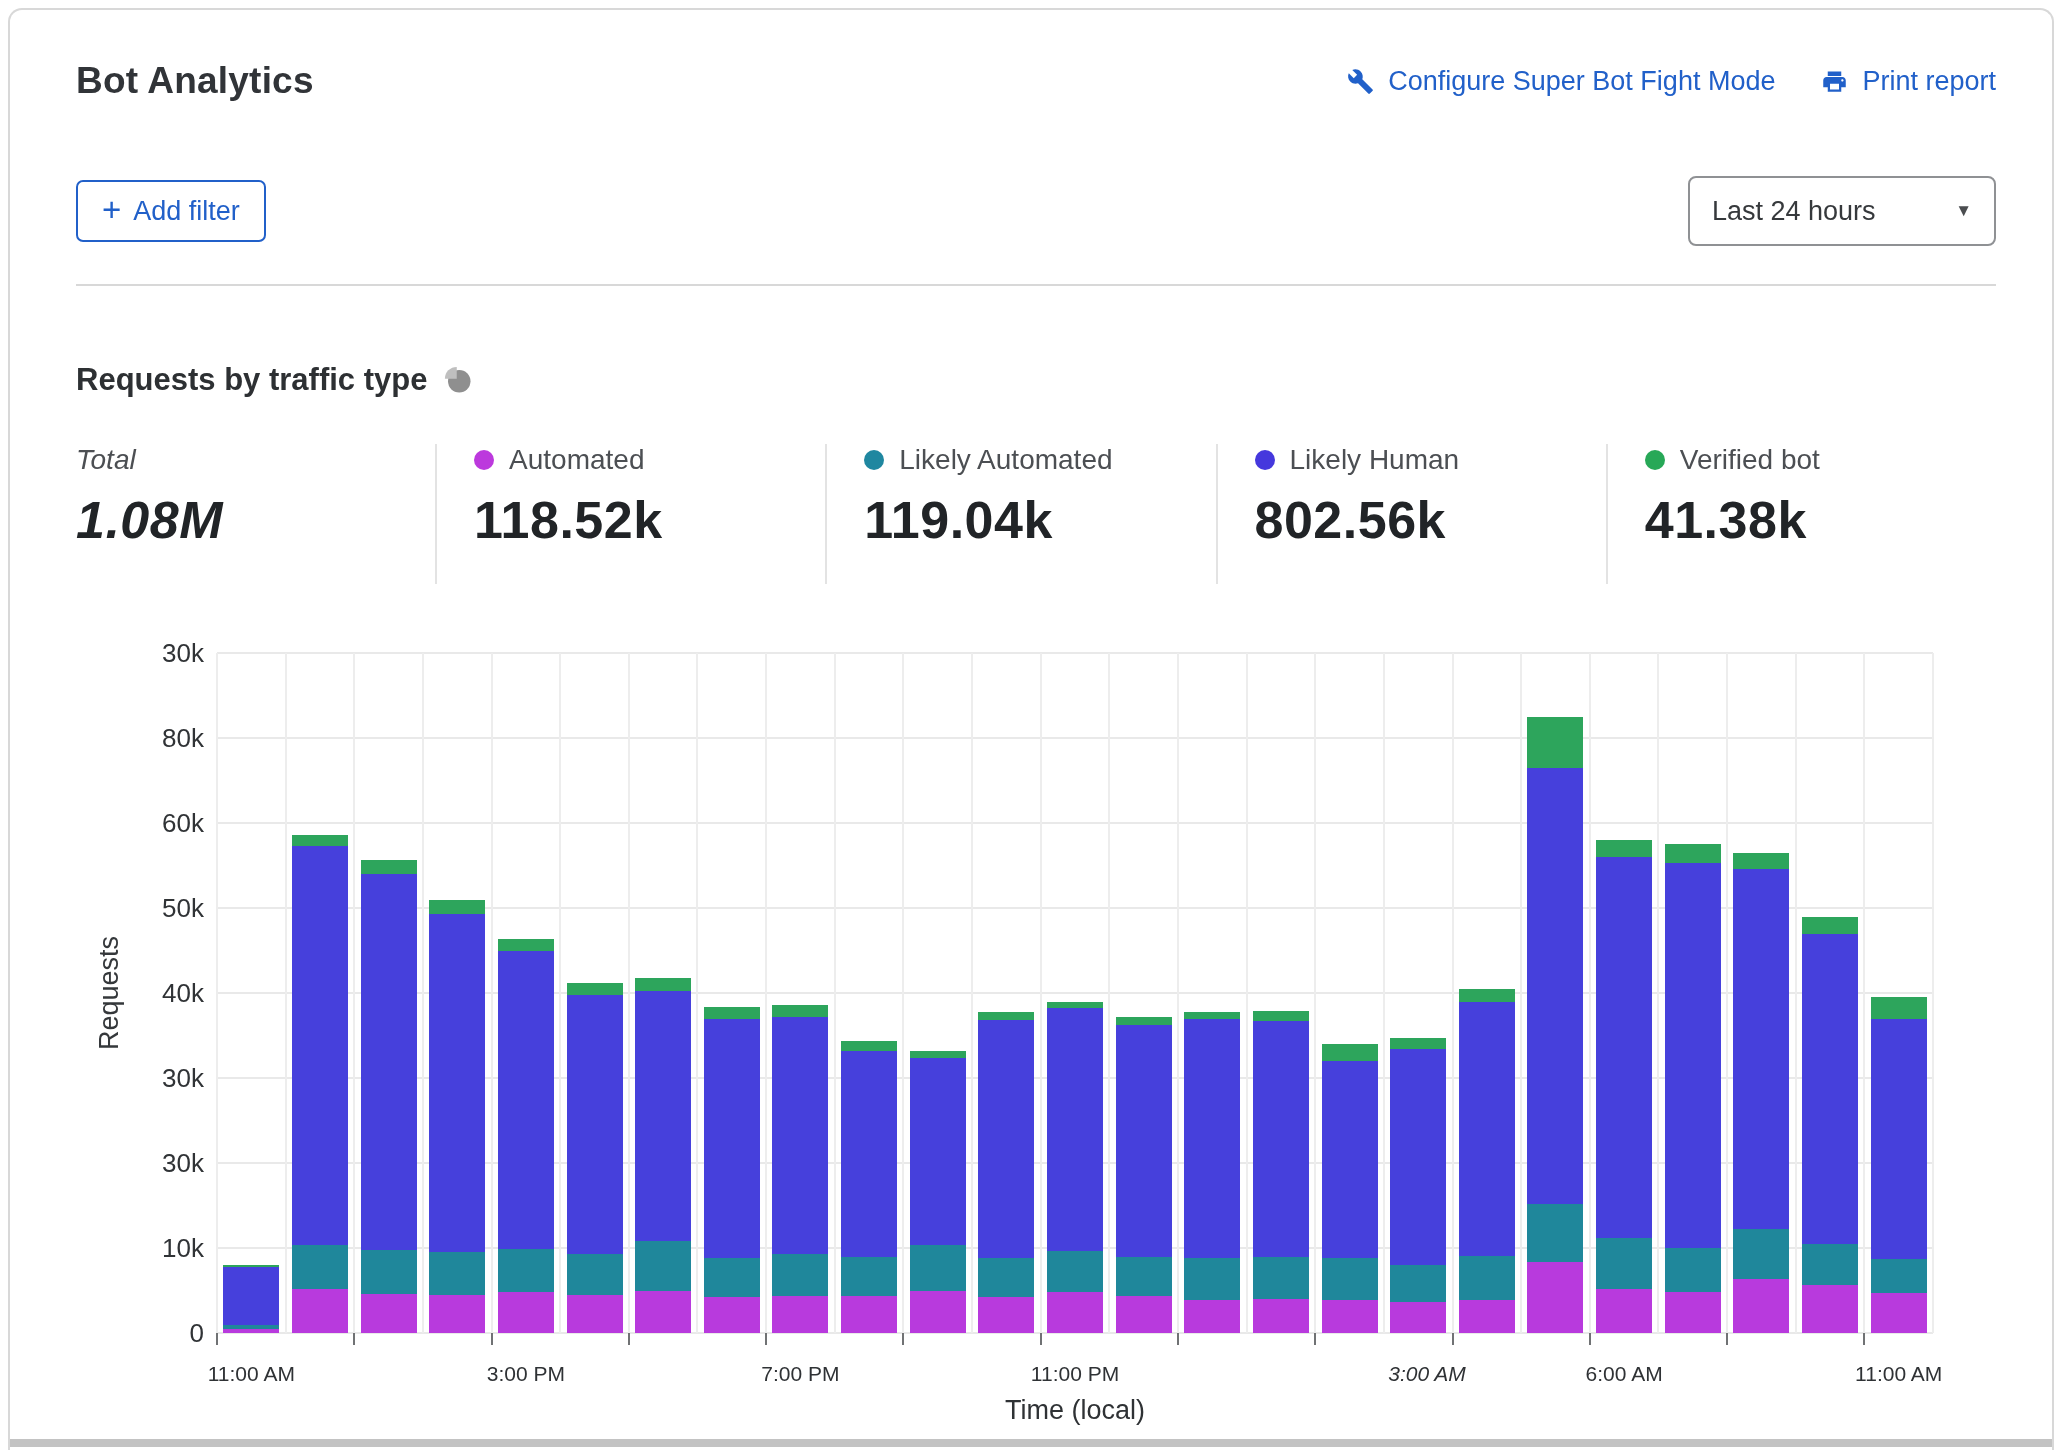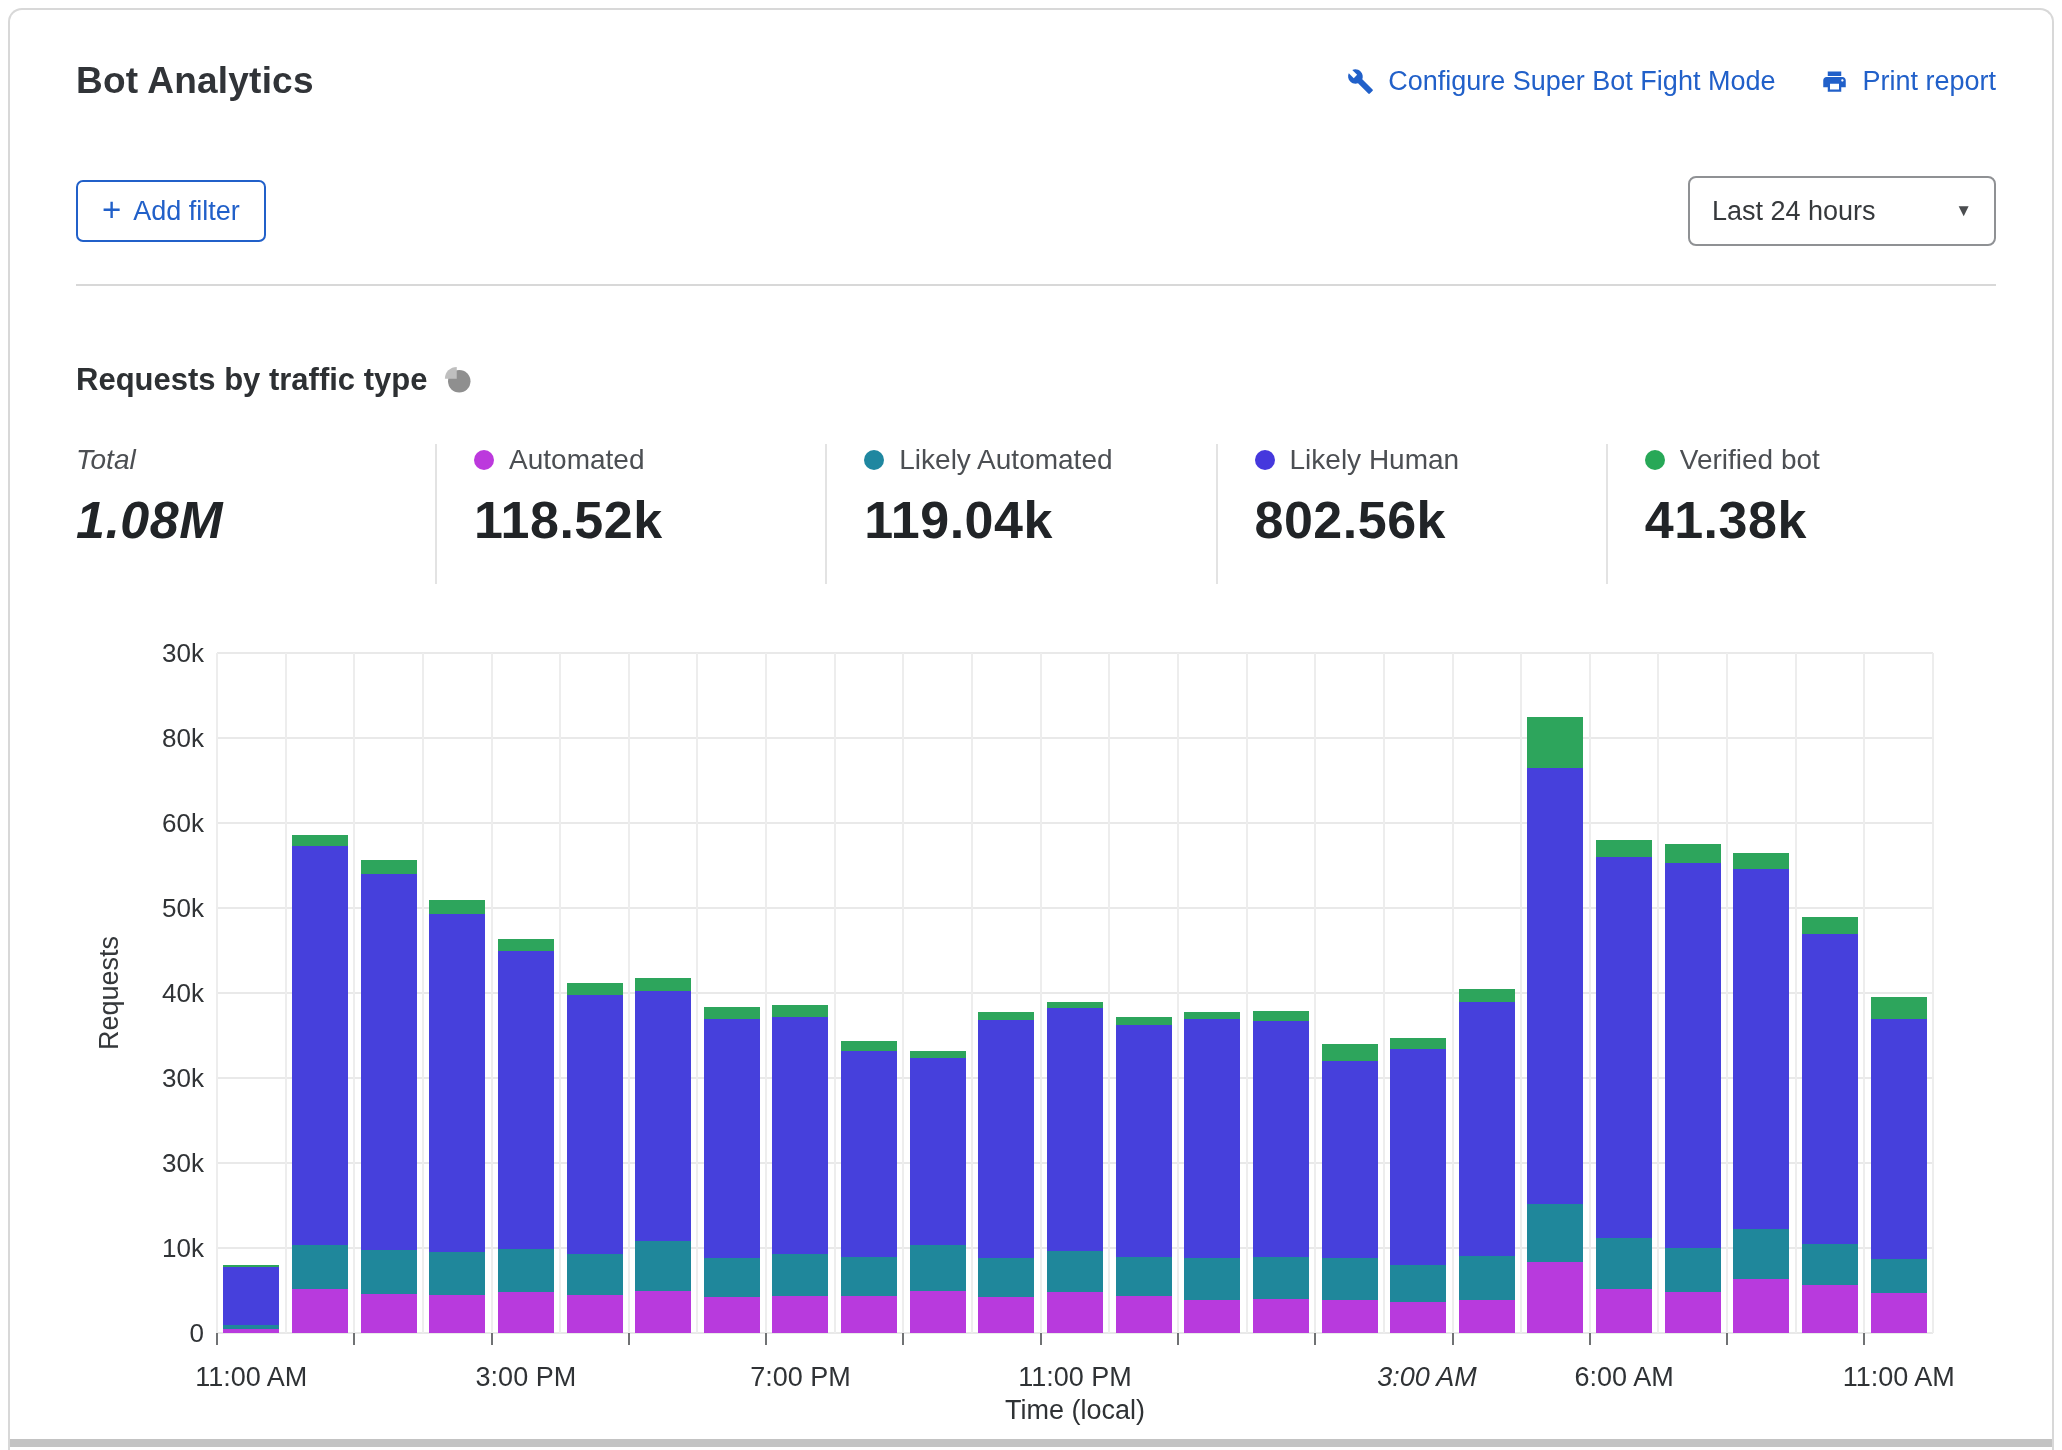--- a/index.html
+++ b/index.html
@@ -49,21 +49,21 @@
   .vgrid { position:absolute; top:0; bottom:0; width:2px; background:#ededed; }
   .bar { position:absolute; bottom:0; width:56px; display:flex; flex-direction:column-reverse; }
   .seg { width:100%; }
   .ylabs { position:absolute; left:124px; top:643px; width:70px; height:680px; }
   .ylab { position:absolute; right:0; width:70px; height:30px; line-height:30px;
     text-align:right; font-size:26px; color:#303336; }
   .ytitle { position:absolute; left:19px; top:968px; width:160px; height:30px;
     text-align:center; font-size:27px; color:#35383b; transform:rotate(-90deg); }
   .xtick { position:absolute; top:1323px; width:2px; height:12px; background:#707274; }
   .xlab { position:absolute; top:1352px; width:220px; margin-left:-110px; text-align:center;
-    font-size:27px; color:#2f3235; }
+    font-size:21px; color:#2f3235; }
   .xtitle { position:absolute; top:1385px; left:955px; width:220px; text-align:center;
     font-size:27px; color:#2f3235; }
   .bottom-strip { position:absolute; left:0; right:0; top:1429px; height:8px; background:#c3c3c3; }
 </style>
 </head>
 <body>
 
 <div class="card">
 
   <div class="hdr">

